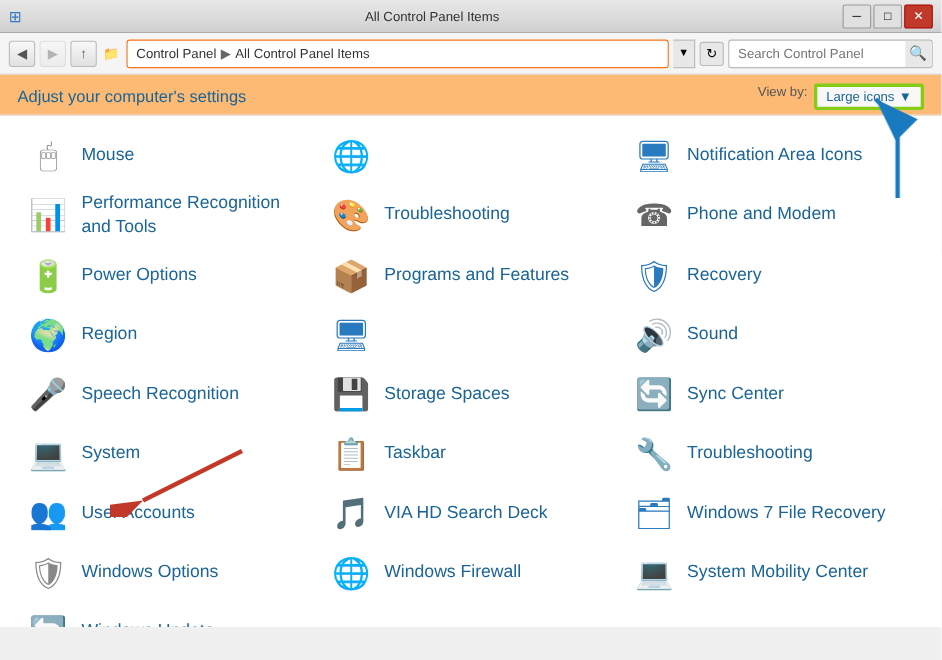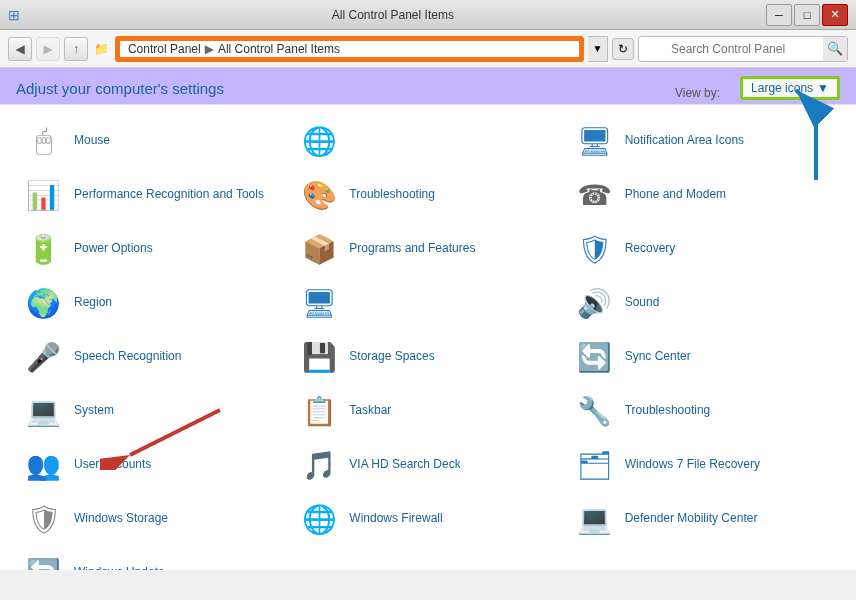--- a/index.html
+++ b/index.html
@@ -37,54 +37,54 @@
       gap: 4px;
     }
     .nav-btn {
       width: 24px; height: 24px; border: 1px solid #bbb;
       background: linear-gradient(to bottom, #f8f8f8, #e0e0e0);
       border-radius: 3px; display: flex; align-items: center; justify-content: center;
       cursor: pointer; font-size: 12px; color: #555;
     }
     .nav-btn:disabled { opacity: 0.4; cursor: default; }
     .address-path {
-      flex: 1; height: 26px; border: 5px solid #f97316; border-radius: 3px;
+      flex: 1; height: 26px; border: 1px solid #f97316; border-radius: 3px;
       background: white; display: flex; align-items: center; padding: 0 8px;
       font-size: 12px; color: #333; gap: 4px;
     }
     .path-sep { color: #666; }
     .path-part { color: #333; }
     .address-dropdown { width: 20px; height: 26px; border: 1px solid #bbb; background: #e8e8e8; display: flex; align-items: center; justify-content: center; cursor: pointer; border-left: none; font-size: 10px; }
     .refresh-btn { width: 22px; height: 22px; border: 1px solid #bbb; background: #e8e8e8; display: flex; align-items: center; justify-content: center; cursor: pointer; border-radius: 3px; font-size: 12px; }
     .search-box {
       display: flex; align-items: center; border: 1px solid #bbb;
       background: white; height: 26px; border-radius: 3px; overflow: hidden;
     }
-    .search-input { border: none; outline: none; padding: 0 8px; font-size: 12px; width: 160px; background: transparent; color: #aaa; margin-left: 24px; }
+    .search-input { border: none; outline: none; padding: 0 8px; font-size: 12px; width: 160px; background: transparent; color: #aaa; }
     .search-icon-btn { width: 24px; height: 24px; display: flex; align-items: center; justify-content: center; background: #e8e8e8; cursor: pointer; font-size: 13px; color: #555; }
 
     
     .main-area {
       background: white;
       height: calc(600px - 68px - 30px);
       display: flex;
       flex-direction: column;
     }
 
     
     .panel-header {
       padding: 8px 16px 4px 16px;
       display: flex;
       align-items: center;
       justify-content: space-between;
       border-bottom: 1px solid #e0e0e0;
-      background: #c4b5fd;
+      background: #fdba74;
     }
     .adjust-title { font-size: 15px; color: #1a6496; font-weight: normal; }
-    .view-by { display: flex; align-items: flex-end; gap: 20px; font-size: 12px; color: #555; }
+    .view-by { display: flex; align-items: flex-start; gap: 6px; font-size: 12px; color: #555; }
     .view-by-label { }
     .view-by-value {
       color: #1a6496; border: 3px solid #84cc16; padding: 2px 8px;
       border-radius: 3px; background: #f8f8f8; cursor: pointer;
       display: flex; align-items: center; gap: 4px; font-size: 12px;
     }
 
     
     .content-wrapper { display: flex; flex: 1; overflow: hidden; }
     .content-area {
@@ -106,21 +106,21 @@
       gap: 10px;
       padding: 6px 8px;
       cursor: pointer;
       border-radius: 3px;
     }
     .item-icon {
       width: 40px; height: 40px; flex-shrink: 0;
       display: flex; align-items: center; justify-content: center;
       font-size: 24px;
     }
-    .item-label { color: #1a6496; font-size: 12px; line-height: 1.3; }
+    .item-label { color: #1a6496; font-size: 16px; line-height: 1.3; }
 
     
     .content-area::-webkit-scrollbar { width: 16px; }
     .content-area::-webkit-scrollbar-track { background: #f0f0f0; border-left: 1px solid #ccc; }
     .content-area::-webkit-scrollbar-thumb { background: #c0c0c0; border: 1px solid #aaa; border-radius: 2px; }
 
     
     .blue-arrow {
       position: absolute;
       top: 95px;
@@ -261,29 +261,29 @@
             <div class="grid-item">
               <div class="item-icon" style="font-size: 28px; color: rgb(204, 34, 34);">🎵</div>
               <span class="item-label">VIA HD Search Deck</span>
             </div>
             <div class="grid-item">
               <div class="item-icon" style="font-size: 28px; color: rgb(42, 122, 191);">🗂</div>
               <span class="item-label">Windows 7 File Recovery</span>
             </div>
             <div class="grid-item">
               <div class="item-icon" style="font-size: 28px; color: rgb(136, 136, 136);">🛡</div>
-              <span class="item-label">Windows Storage</span>
+              <span class="item-label">Windows Options</span>
             </div>
             <div class="grid-item">
               <div class="item-icon" style="font-size: 28px; color: rgb(42, 122, 191);">🌐</div>
               <span class="item-label">Windows Firewall</span>
             </div>
             <div class="grid-item">
               <div class="item-icon" style="font-size: 28px; color: rgb(42, 122, 191);">💻</div>
-              <span class="item-label">Defender Mobility Center</span>
+              <span class="item-label">System Mobility Center</span>
             </div>
             <div class="grid-item">
               <div class="item-icon" style="font-size: 28px; color: rgb(42, 122, 191);">🔄</div>
               <span class="item-label">Windows Update</span>
             </div>
           </div>
       </div>
     </div>
   </div>
 

